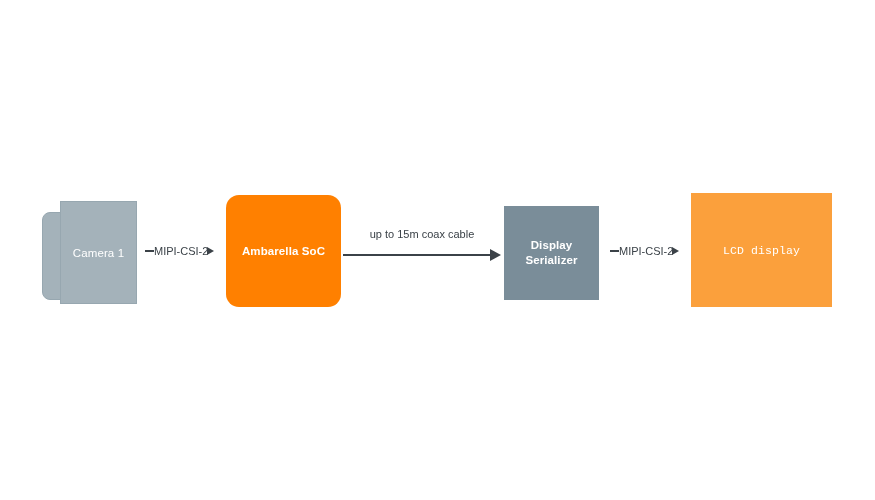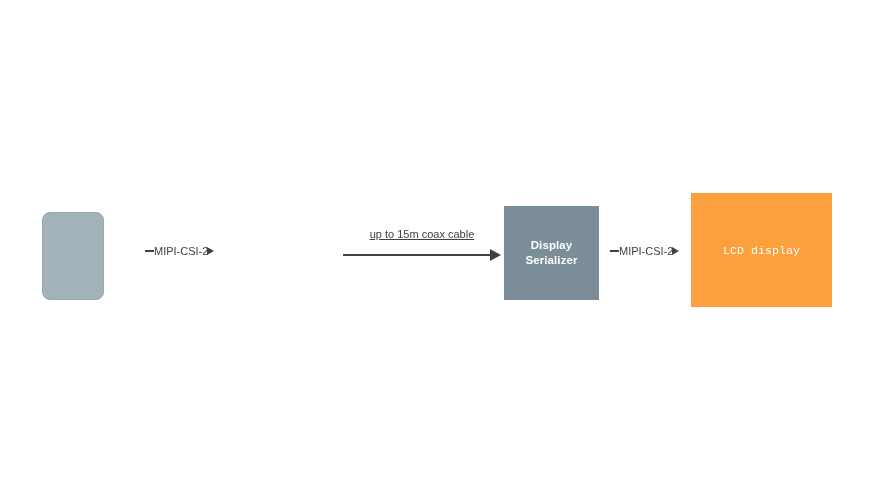--- a/index.html
+++ b/index.html
@@ -153,21 +153,20 @@
   }
   #coax-connector .coax-label {
     position: absolute;
     left: 0;
     right: 0;
     top: 0;
     text-align: center;
     color: #3b4248;
     font-size: 11px;
     white-space: nowrap;
-    text-decoration: underline;
   }
   #coax-connector .coax-line {
     position: absolute;
     left: 0;
     top: 26px;
     width: 149px;
     height: 2px;
     background: #3b4248;
   }
   #coax-connector .coax-head {
@@ -181,29 +180,35 @@
     border-left: 11px solid #3b4248;
   }
 </style>
 </head>
 <body>
 
 <div id="diagram-canvas">
 
   <div id="camera-node">
     <div class="camera-back"></div>
+    <div class="camera-front">
+      <div class="node-label">Camera 1</div>
+    </div>
   </div>
 
   <div class="text-connector" id="conn-camera-soc">
     <span class="conn-dash"></span>
     <span class="conn-text">MIPI-CSI-2</span>
     <span class="conn-arrow-stem"></span>
     <span class="conn-arrow"></span>
   </div>
 
+  <div id="soc-node">
+    <div class="node-label">Ambarella SoC</div>
+  </div>
 
   <div id="coax-connector">
     <div class="coax-label">up to 15m coax cable</div>
     <div class="coax-line"></div>
     <div class="coax-head"></div>
   </div>
 
   <div id="serializer-node">
     <div class="node-label">Display
 Serializer</div>

